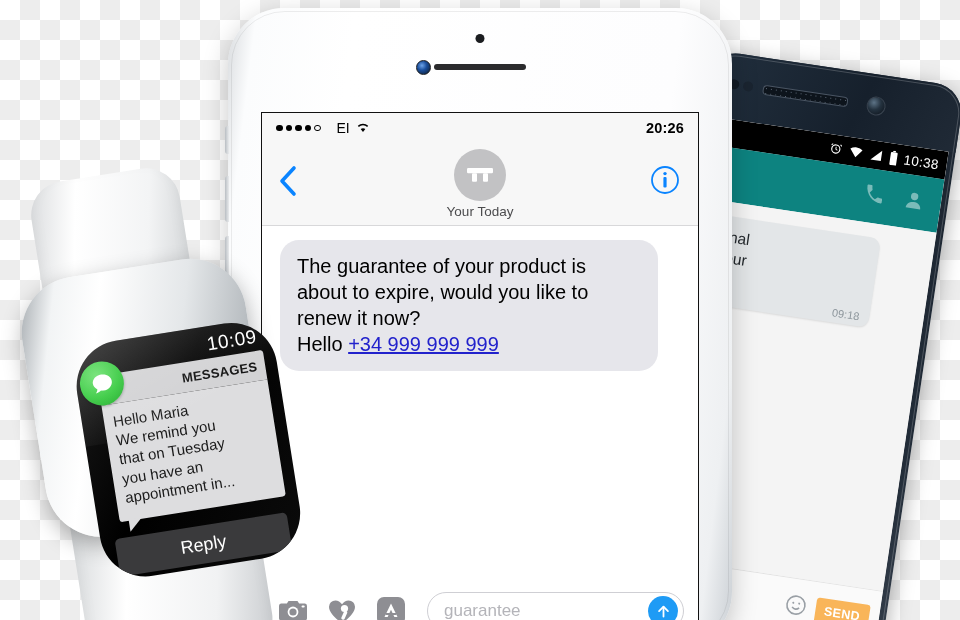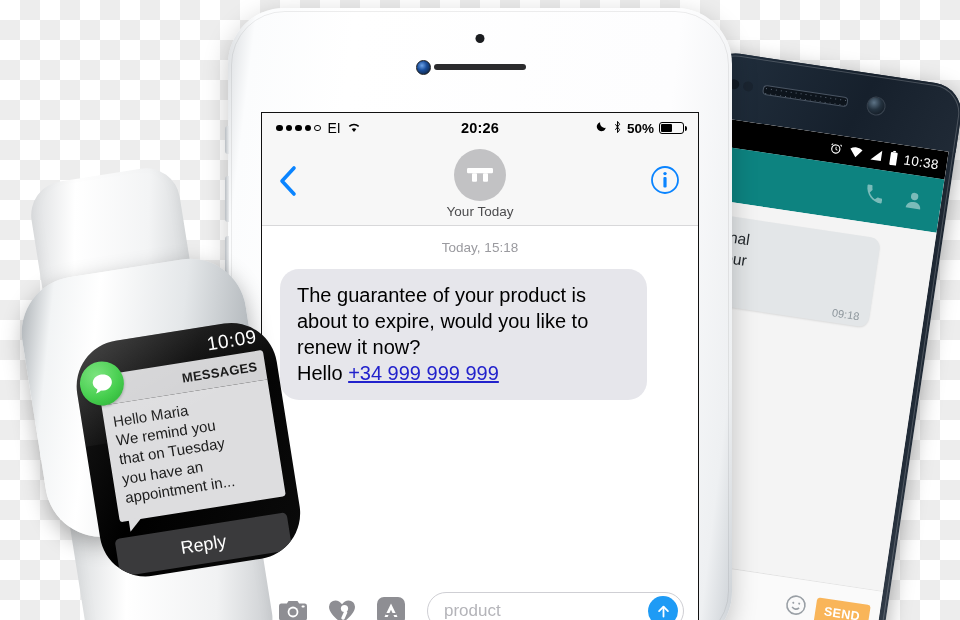--- a/index.html
+++ b/index.html
@@ -101,39 +101,39 @@
   .ios-status{
     height:30px;display:flex;align-items:center;padding:0 14px;background:#f7f7f7;
     font-size:14.5px;color:#000;font-weight:bold;
   }
   .ios-status .left{display:flex;align-items:center;gap:5px;flex:1;font-weight:normal;}
   .ios-status .mid{font-weight:bold;letter-spacing:.2px;}
   .ios-status .right{display:flex;align-items:center;gap:5px;flex:1;justify-content:flex-end;}
   .dots{display:inline-flex;gap:3px;align-items:center;}
   .dot{width:6.5px;height:6.5px;border-radius:50%;background:#000;}
   .dot.hollow{background:transparent;border:1.2px solid #000;box-sizing:border-box;}
-  .carrier{font-size:14px;margin-left:2px;}
+  .carrier{font-size:14px;margin-left:11px;}
   .pct{font-size:13.5px;}
   .batt{width:25px;height:12px;border:1.4px solid #000;border-radius:3px;position:relative;box-sizing:border-box;padding:1.3px;}
   .batt i{display:block;height:100%;width:50%;background:#000;border-radius:1px;}
   .batt:after{content:"";position:absolute;right:-4px;top:3.2px;width:2px;height:5px;background:#000;border-radius:0 2px 2px 0;}
   .ios-navbar{
     height:82px;background:#f7f7f7;position:relative;border-bottom:1px solid #d8d8da;
     display:flex;align-items:flex-start;justify-content:center;
   }
   .nav-back{position:absolute;left:16px;top:22px;}
   .nav-info{position:absolute;right:18px;top:22px;}
   .brand{display:flex;flex-direction:column;align-items:center;padding-top:6px;}
   .brand-avatar{width:52px;height:52px;border-radius:50%;background:#c2c2c4;position:relative;}
   .brand-avatar .logo{position:absolute;left:50%;top:50%;transform:translate(-50%,-50%);width:28px;height:16px;}
   .brand-name{font-size:13.5px;color:#4c4c4e;margin-top:3px;}
   .ios-convo{background:#fff;padding:14px 18px 0 18px;height:calc(100% - 30px - 83px - 66px);box-sizing:border-box;}
   .ios-datestamp{text-align:center;font-size:13.5px;color:#9a9a9f;margin-bottom:14px;}
   .ios-bubble{
-    background:#e6e6eb;border-radius:19px;padding:13px 20px 14px 17px;max-width:330px;position:relative;
+    background:#e6e6eb;border-radius:19px;padding:13px 31px 14px 17px;max-width:330px;position:relative;
   }
   .ios-bubble:after{
     content:"";position:absolute;left:-5px;bottom:0;width:20px;height:20px;background:#e6e6eb;
     border-bottom-right-radius:16px;clip-path:polygon(0 100%,100% 100%,100% 0);z-index:-1;
   }
   .ios-bubble p{margin:0;font-size:20px;line-height:1.3;color:#000;}
   .ios-bubble a{color:#2222cc;text-decoration:underline;}
   .ios-toolbar{
     position:absolute;left:0;bottom:0;width:100%;height:66px;background:#fff;
     display:flex;align-items:center;gap:16px;padding:0 14px;box-sizing:border-box;
@@ -317,36 +317,20 @@
           <span class="carrier">EI</span>
           <span>
             <svg width="16" height="13" viewBox="0 0 24 20" fill="#000">
               <path d="M12 18.5 8.4 14a5.7 5.7 0 0 1 7.2 0L12 18.5z"></path>
               <path d="M5.6 10.6 4 8.8a12 12 0 0 1 16 0l-1.6 1.8a9.6 9.6 0 0 0-12.8 0z"></path>
               <path d="M8.9 14 7.3 12.2a7.8 7.8 0 0 1 9.4 0L15.1 14a5.7 5.7 0 0 0-6.2 0z" opacity="0"></path>
             </svg>
           </span>
         </span>
         <span class="mid">20:26</span>
-        <span class="right">
-          <span>
-            <svg width="13" height="13" viewBox="0 0 24 24" fill="#000">
-                <path d="M20 14.5A9 9 0 0 1 9.5 4a8.5 8.5 0 1 0 10.5 10.5z"></path>
-              </svg>
-          </span>
-          <span>
-            <svg width="9" height="14" viewBox="0 0 12 20" fill="none" stroke="#000" stroke-width="1.4">
-                <path d="M3 6l6 8-3 4V2l3 4-6 8"></path>
-              </svg>
-          </span>
-          <span class="pct">50%</span>
-          <span class="batt">
-              <i></i>
-            </span>
-        </span>
       </div>
 
       <div class="ios-navbar">
         <span class="nav-back">
           <svg width="20" height="32" viewBox="0 0 20 32" fill="none" stroke="#0a84ff" stroke-width="3.6" stroke-linecap="round" stroke-linejoin="round">
               <path d="M16 3 4 16l12 13"></path>
             </svg>
         </span>
         <div class="brand">
           <div class="brand-avatar">
@@ -361,21 +345,20 @@
         <span class="nav-info">
           <svg width="30" height="30" viewBox="0 0 30 30" fill="none">
             <circle cx="15" cy="15" r="13" stroke="#0a84ff" stroke-width="1.8"></circle>
             <circle cx="15" cy="8.6" r="1.7" fill="#0a84ff"></circle>
             <rect x="13.4" y="12" width="3.2" height="10.5" rx="1.1" fill="#0a84ff"></rect>
           </svg>
         </span>
       </div>
 
       <div class="ios-convo">
-        <div class="ios-datestamp">Today, 15:18</div>
         <div class="ios-bubble">
           <p><span>The guarantee of your product is about to expire, would you like to renew it now?</span><br><span>Hello </span><a href="#">+34 999 999 999</a></p>
         </div>
       </div>
 
       <div class="ios-toolbar">
         <span class="tb-icon">
           <svg width="30" height="24" viewBox="0 0 30 24" fill="#8e8e93">
             <path d="M10.5 2h9l1.6 2.6H27A2.4 2.4 0 0 1 29 7v12.2a2.4 2.4 0 0 1-2 2.3H3a2.4 2.4 0 0 1-2-2.3V7a2.4 2.4 0 0 1 2-2.4h5.9L10.5 2z"></path>
             <circle cx="15" cy="13" r="5.4" fill="#fff"></circle>
@@ -391,21 +374,21 @@
           </svg>
         </span>
         <span class="tb-icon">
           <svg width="28" height="28" viewBox="0 0 28 28">
             <rect x="0" y="0" width="28" height="28" rx="7" fill="#8e8e93"></rect>
             <path d="M14 6.5 20.5 20h-3.1L14 12.8 10.6 20H7.5L14 6.5z" fill="#fff"></path>
             <rect x="8.4" y="16.1" width="11.2" height="1.9" rx=".9" fill="#8e8e93"></rect>
           </svg>
         </span>
         <div class="ios-input">
-          <span class="ph">product</span>
+          <span class="ph">guarantee</span>
           <span class="ios-send">
             <svg width="17" height="17" viewBox="0 0 20 20" fill="none" stroke="#fff" stroke-width="2.1" stroke-linecap="round" stroke-linejoin="round">
                 <path d="M10 16V4.6"></path>
                 <path d="M4.8 9.6 10 4.3l5.2 5.3"></path>
               </svg>
           </span>
         </div>
       </div>
 
     </div>

